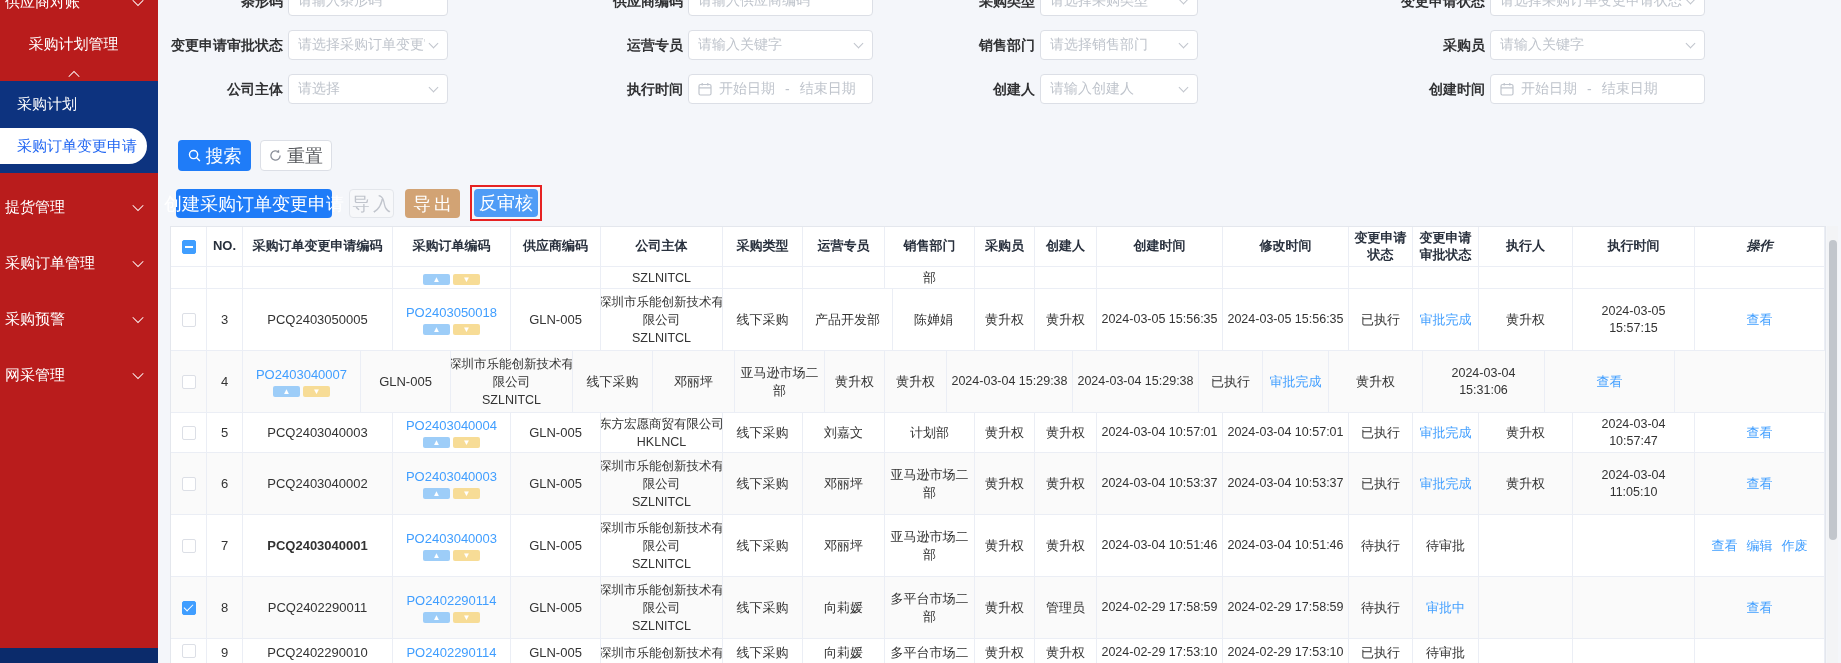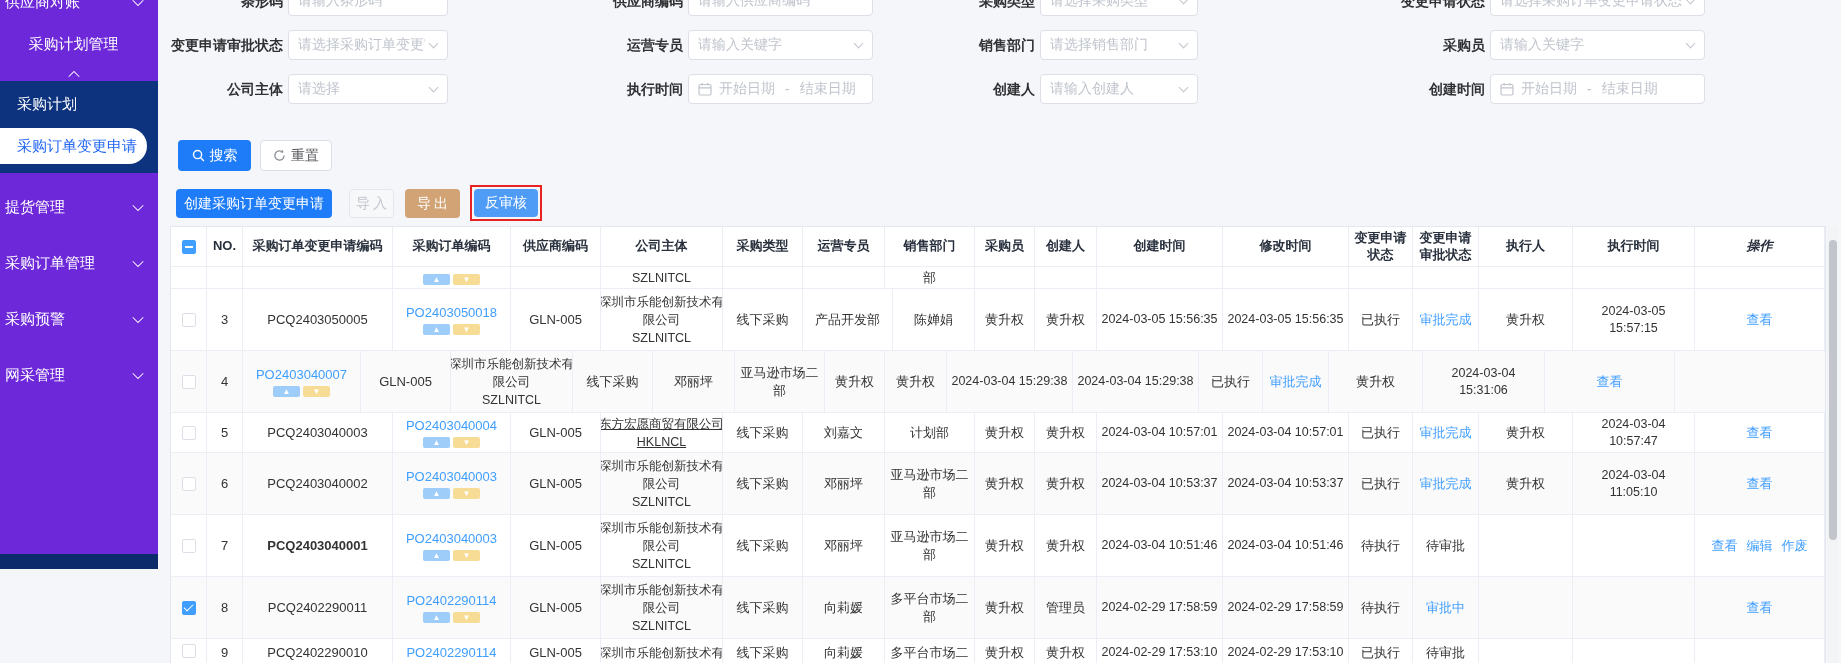--- a/index.html
+++ b/index.html
@@ -1,20 +1,20 @@
 <!DOCTYPE html>
 <html><head>
 <meta charset="utf-8">
 <style>
   * { margin:0; padding:0; box-sizing:border-box; }
   html,body { width:1841px; height:663px; overflow:hidden; }
   body { font-family:"Liberation Sans","DejaVu Sans",sans-serif; background:#f4f6fa; position:relative; color:#303133; }
 
   
-  .sidebar { position:absolute; left:0; top:0; width:158px; height:569px; background:#6d28d9; z-index:9; overflow:hidden; }
+  .sidebar { position:absolute; left:0; top:0; width:158px; height:663px; background:#b91c1c; z-index:9; overflow:hidden; }
   .side-item { height:44px; display:flex; align-items:center; justify-content:space-between;
     padding:0 16px 0 5px; color:#fff; font-size:15px; cursor:pointer; white-space:nowrap; }
   .side-menu > .side-item:nth-child(1){ margin-top:-20px; }
   .side-menu > .side-item:nth-child(2){ margin-top:11px;flex-direction:column; }
   .side-sub { background:#0d337f; margin-top:2px; padding:2px 0 6px 0; }
   .side-sub ~ .side-item { margin-top:12px; }
   .side-sub-item { height:42px; display:flex; align-items:center; padding-left:17px; color:#fff; font-size:15px; cursor:pointer; white-space:nowrap; }
   .side-sub-item.active { background:#fff; color:#2166f2; height:36px; border-radius:0 18px 18px 0; width:147px; margin:3px 0; }
   .chev { width:8px; height:8px; border-right:1.6px solid rgba(255,255,255,.95); border-bottom:1.6px solid rgba(255,255,255,.95); flex:0 0 auto; }
   .chev.down { transform:rotate(45deg) translate(-1px,-1px); }
@@ -31,21 +31,21 @@
   .l1{ left:0; width:125px; } .l2{ left:335px; width:190px; } .l3{ left:712px; width:165px; } .l4{ left:1122px; width:205px; }
   .fctl { position:absolute; top:0; height:30px; border:1px solid #dcdfe6; border-radius:4px; background:#fff;
     display:flex; align-items:center; padding:0 9px; font-size:14px; color:#bfc4cc; cursor:pointer; overflow:hidden; }
   .c1{ left:130px; width:160px; } .c2{ left:530px; width:185px; } .c3{ left:882px; width:158px; } .c4{ left:1332px; width:215px; }
   .ph { flex:1; white-space:nowrap; overflow:hidden; }
   .sel-arrow { width:7px; height:7px; border-right:1.4px solid #c0c4cc; border-bottom:1.4px solid #c0c4cc; transform:rotate(45deg); margin:-3px 1px 0 5px; flex:0 0 auto; }
   .cal-icon { margin-right:7px; flex:0 0 auto; }
   .date-sep { margin:0 10px; color:#bfc4cc; }
 
   
-  .btn { display:inline-flex; align-items:center; justify-content:center; border-radius:4px; font-size:14px; cursor:pointer; border:1px solid transparent; white-space:nowrap; }
+  .btn { display:inline-flex; align-items:center; justify-content:center; border-radius:4px; font-size:18px; cursor:pointer; border:1px solid transparent; white-space:nowrap; }
   .btn-search { position:absolute; left:20px; top:140px; width:73px; height:31px; background:#1f7cf8; color:#fff; gap:5px; }
   .btn-reset  { position:absolute; left:102px; top:140px; width:72px; height:31px; background:#fff; color:#56585c; border-color:#dcdfe6; gap:5px; }
   .btn-create { position:absolute; left:18px;  top:189px; width:156px; height:29px; background:#1f7cf8; color:#fff; }
   .btn-import { position:absolute; left:191px; top:189px; width:45px; height:29px; background:#f7f8fa; color:#c0c4cc; border-color:#e3e6eb; cursor:not-allowed; letter-spacing:3px; padding-left:3px; }
   .btn-export { position:absolute; left:247px; top:189px; width:55px; height:29px; background:#d2a374; color:#fff; letter-spacing:3px; padding-left:3px; }
   .red-box { position:absolute; left:312px; top:185px; border:2px solid #e62222; padding:2px; }
   .btn-reverse { width:64px; height:28px; background:#4f9cf6; color:#fff; }
 
   
   .table-wrap { position:absolute; left:12px; top:226px; width:1656px; height:437px; background:#fff;
@@ -351,21 +351,21 @@
         <div class="td" style="width: 36px; flex: 0 0 36px;">5</div>
         <div class="td" style="width: 150px; flex: 0 0 150px;">PCQ2403040003</div>
         <div class="td" style="width: 118px; flex: 0 0 118px;">
           <a class="blue-link">PO2403040004</a>
           <div class="po-badges">
             <span class="po-badge up">▲</span>
             <span class="po-badge dn">▼</span>
           </div>
         </div>
         <div class="td" style="width: 90px; flex: 0 0 90px;">GLN-005</div>
-        <div class="td" style="width: 122px; flex: 0 0 122px; text-decoration: underline;">
+        <div class="td" style="width: 122px; flex: 0 0 122px;">
           <div class="co-line">东方宏愿商贸有限公司</div>
           <div class="co-line">HKLNCL</div>
         </div>
         <div class="td" style="width: 80px; flex: 0 0 80px;">线下采购</div>
         <div class="td" style="width: 82px; flex: 0 0 82px;">刘嘉文</div>
         <div class="td" style="width: 90px; flex: 0 0 90px;">计划部</div>
         <div class="td" style="width: 60px; flex: 0 0 60px;">黄升权</div>
         <div class="td" style="width: 62px; flex: 0 0 62px;">黄升权</div>
         <div class="td dt" style="width: 126px; flex: 0 0 126px;">2024-03-04 10:57:01</div>
         <div class="td dt" style="width: 126px; flex: 0 0 126px;">2024-03-04 10:57:01</div>

